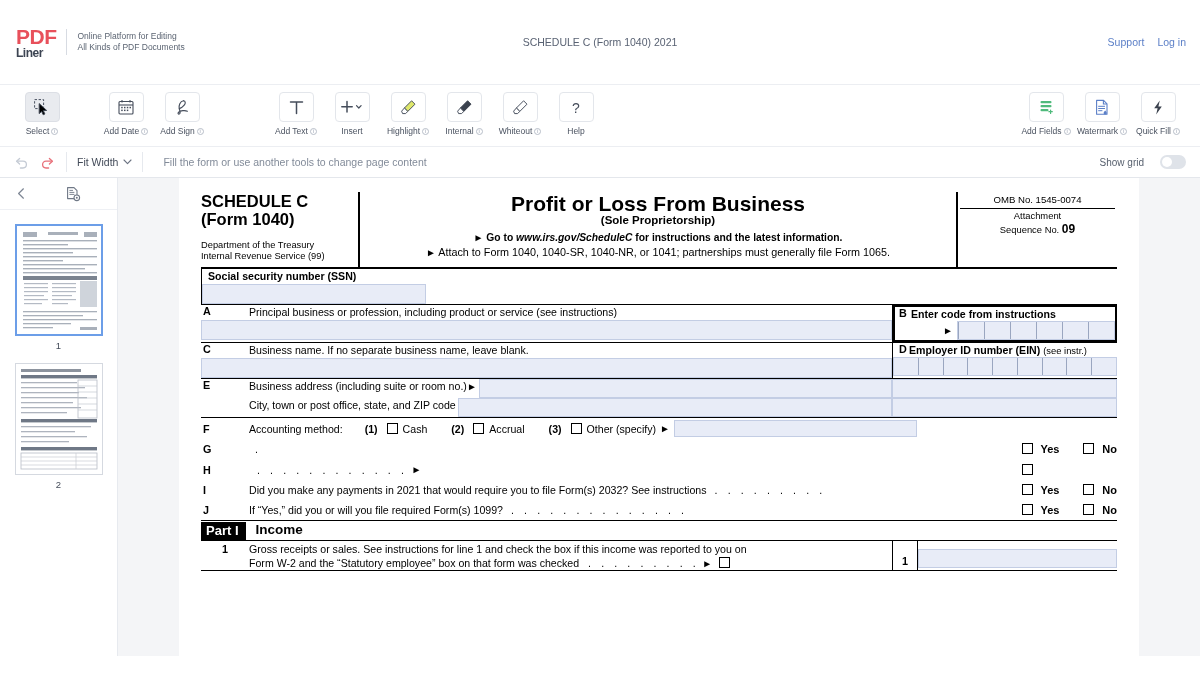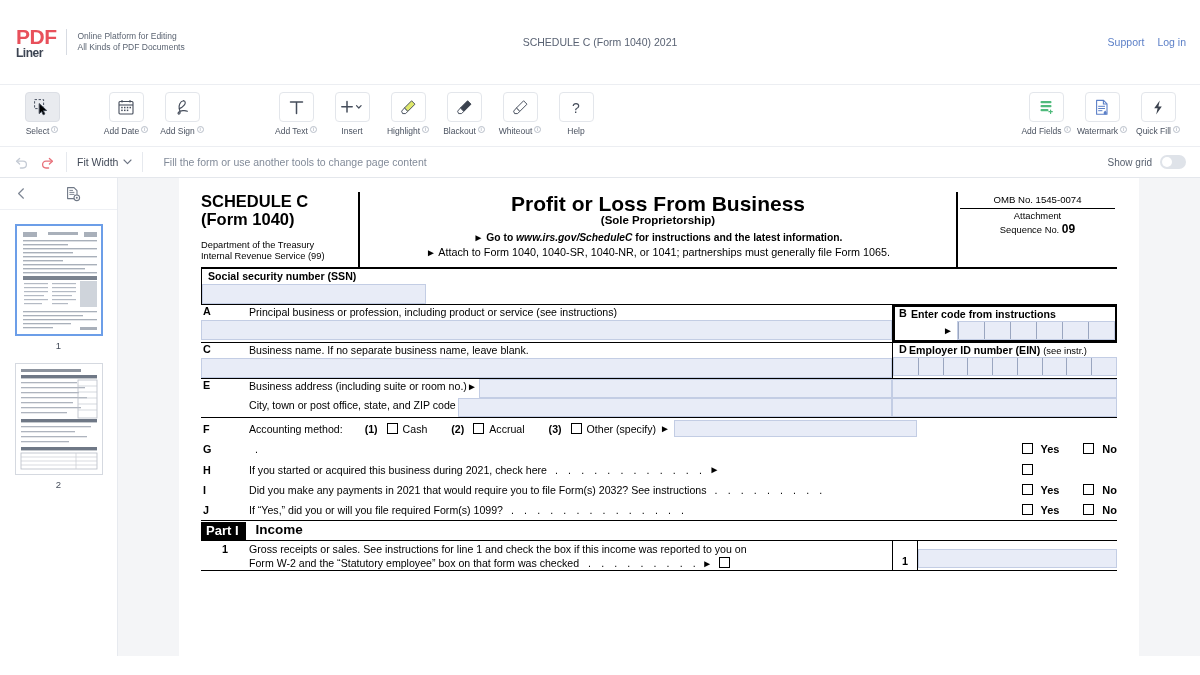--- a/index.html
+++ b/index.html
@@ -47,21 +47,21 @@
     align-items: center; cursor: pointer; padding-top: 1px;
   }
   .tool-icon {
     width: 35px; height: 30px; border: 1px solid #e3e6eb; border-radius: 4px;
     background: #fff; display: flex; align-items: center; justify-content: center;
     margin-bottom: 4px;
   }
   .tool.active .tool-icon { background: #e9ebef; border-color: #dcdfe5; }
   .tool-label {
     font-size: 8.5px; color: #4a5260; white-space: nowrap;
-    display: flex; gap: 2px;
+    display: flex; align-items: center; gap: 2px;
   }
   .info-dot {
     display: inline-block; width: 7px; height: 7px; border-radius: 50%;
     border: 1px solid #b8bec9; color: #b8bec9; font-size: 5px;
     line-height: 5px; text-align: center; font-weight: bold;
   }
   .tool-sep { width: 28px; }
   .tool-sep-lg { width: 58px; }
   .toolbar-right { margin-left: auto; display: flex; align-items: flex-start; }
   .done-btn {
@@ -83,21 +83,21 @@
   }
   .sb-btn.redo { color: #e8707a; }
   .sb-divider { width: 1px; height: 20px; background: #e6e9ee; margin: 0 6px; }
   .zoom-select {
     display: flex; align-items: center; gap: 5px; cursor: pointer;
     font-size: 10.5px; color: #434b59; padding: 0 4px;
   }
   .subbar-hint { font-size: 10.5px; color: #7c8characters; }
   .subbar-hint { font-size: 10.5px; color: #828b99; margin-left: 14px; }
   .subbar-right {
-    margin-left: auto; display: flex; align-items: center; gap: 8px;
+    margin-left: auto; display: flex; align-items: center; gap: 16px;
     padding-right: 14px;
   }
   .grid-label { font-size: 10px; color: #565f6d; }
   .toggle {
     width: 26px; height: 14px; border-radius: 7px; background: #dfe3e9;
     position: relative; cursor: pointer;
   }
   .toggle::after {
     content: ""; position: absolute; top: 2px; left: 2px;
     width: 10px; height: 10px; border-radius: 50%; background: #fff;
@@ -319,21 +319,21 @@
   </div>
 
   <div class="tool">
     <div class="tool-icon">
       <svg width="17" height="17" viewBox="0 0 17 17">
           <path d="M11.6 1.8 L15 5.2 L7.8 12.4 L4.4 9 Z" fill="#3b424e" stroke="#3b424e" stroke-width="1"></path>
           <path d="M4.4 9 L7.8 12.4 L5.6 14.6 H2.6 L1.6 12.2 Z" fill="#fff" stroke="#4a5260" stroke-width="1" stroke-linejoin="round"></path>
         </svg>
     </div>
     <div class="tool-label">
-        <span>Blackout</span>
+        <span>Internal</span>
         <span class="info-dot">i</span>
       </div>
   </div>
 
   <div class="tool">
     <div class="tool-icon">
       <svg width="17" height="17" viewBox="0 0 17 17">
           <path d="M11.6 1.8 L15 5.2 L7.8 12.4 L4.4 9 Z" fill="#fff" stroke="#4a5260" stroke-width="1"></path>
           <path d="M4.4 9 L7.8 12.4 L5.6 14.6 H2.6 L1.6 12.2 Z" fill="#fff" stroke="#4a5260" stroke-width="1" stroke-linejoin="round"></path>
         </svg>
@@ -687,21 +687,20 @@
           <span style="margin-left:auto">
             <span class="chk"></span>
             <b style="margin-left:5px;font-size:11px">Yes</b>
             <span class="chk" style="margin-left:21px"></span>
             <b style="margin-left:5px;font-size:11px">No</b>
           </span>
         </div>
 
         <div class="qrow">
           <div class="letter">H</div>
-          <span>If you started or acquired this business during 2021, check here</span>
           <span class="dots" style="margin-left:8px">. . . . . . . . . . . .</span>
           <span class="arrow" style="margin-left:4px">►</span>
           <span style="margin-left:auto">
             <span class="chk"></span>
             <b style="margin-left:5px;font-size:11px;visibility:hidden">Yes</b>
             <span class="chk" style="margin-left:21px;visibility:hidden"></span>
             <b style="margin-left:5px;font-size:11px;visibility:hidden">No</b>
           </span>
         </div>
 

